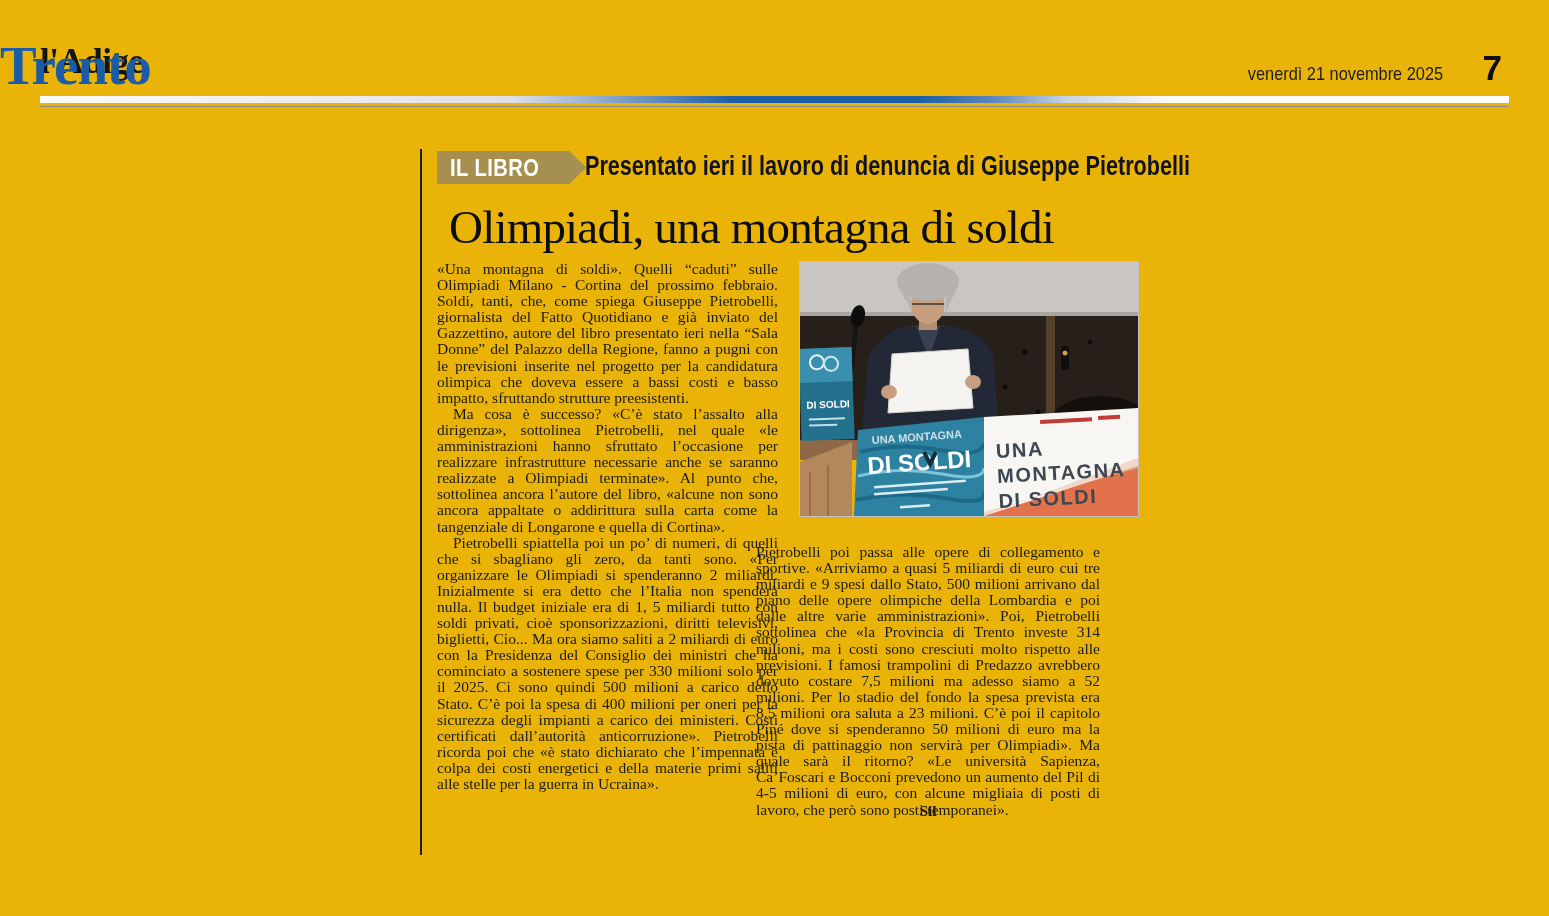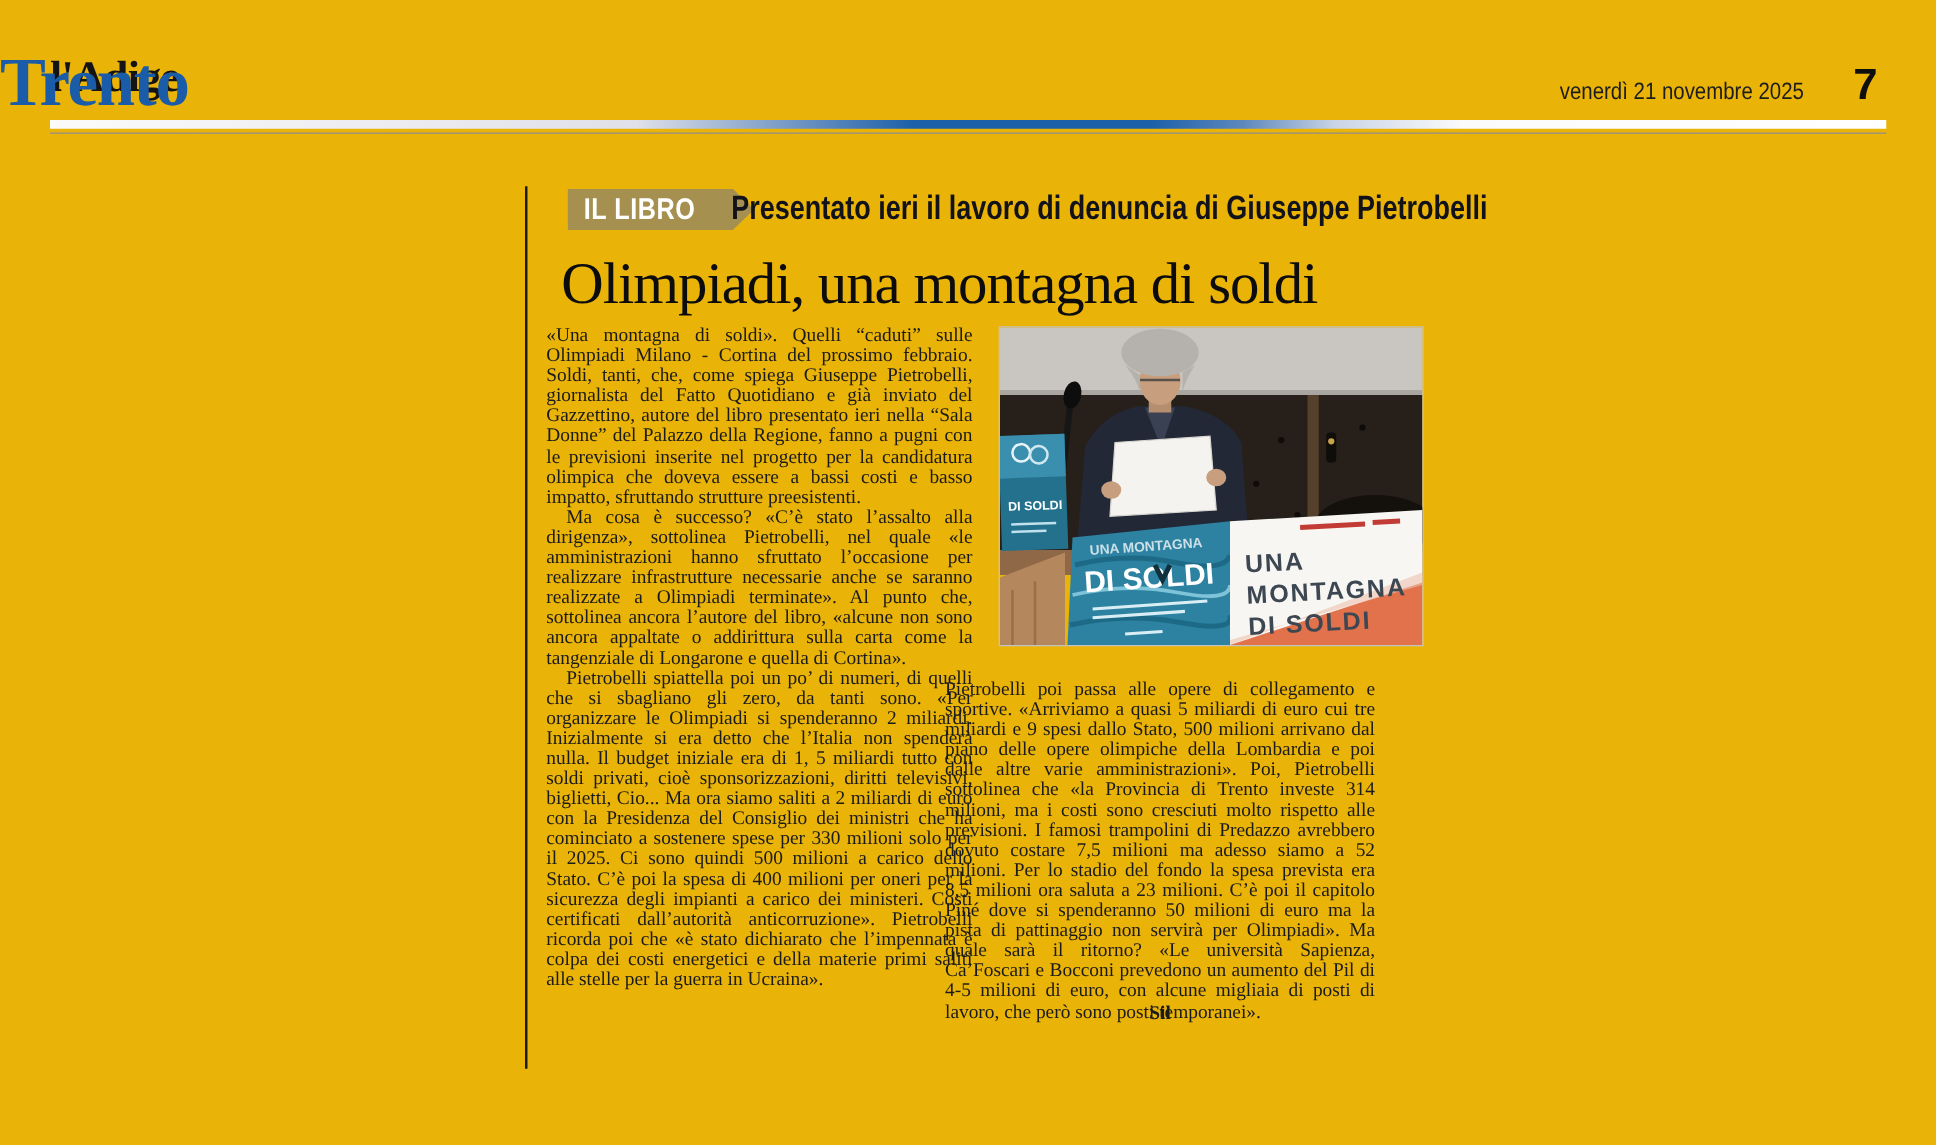--- a/index.html
+++ b/index.html
@@ -45,21 +45,21 @@
   .header-rule{
     position:absolute;left:40px;top:106px;width:1469px;height:1px;
     background:#8e8e8e;
   }
   
   .article-rule-vert{
     position:absolute;left:420px;top:149px;width:2px;height:706px;
     background:#1c1c1c;
   }
   .kicker-tag{
-    position:absolute;left:454px;top:151px;height:33px;
+    position:absolute;left:437px;top:151px;height:33px;
     background:#a59050;color:#ffffff;
     clip-path:polygon(0 0, calc(100% - 17px) 0, 100% 50%, calc(100% - 17px) 100%, 0 100%);
     padding:0 30px 0 13px;
     display:flex;align-items:center;
     font:700 24px "Liberation Sans",sans-serif;
     letter-spacing:0.5px;
   }
   .kicker-tag span{display:inline-block;transform:scaleX(0.84);transform-origin:left center;white-space:nowrap;}
   .kicker-text{
     position:absolute;left:585px;top:151px;

